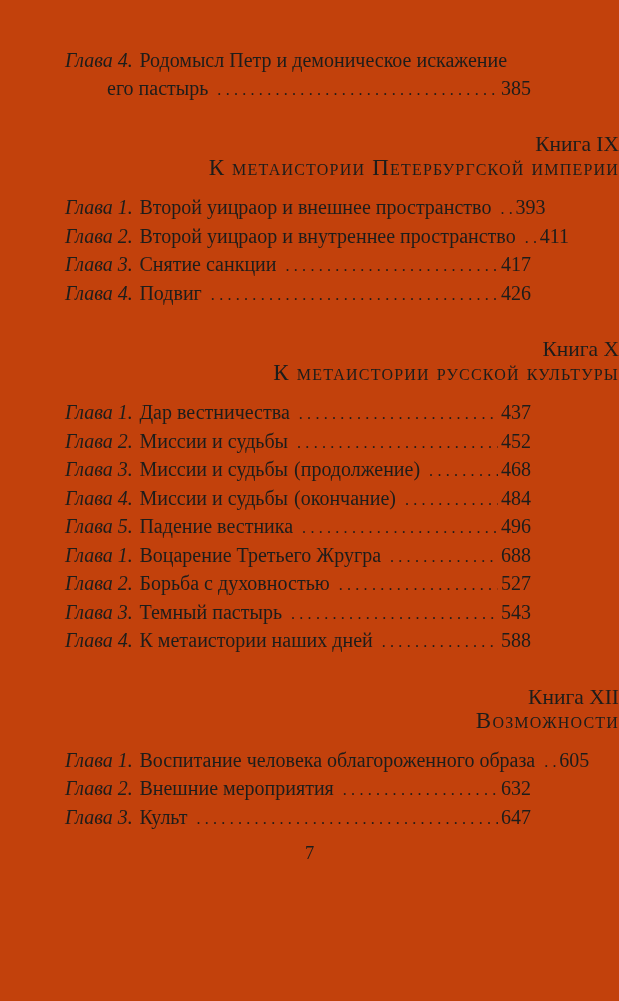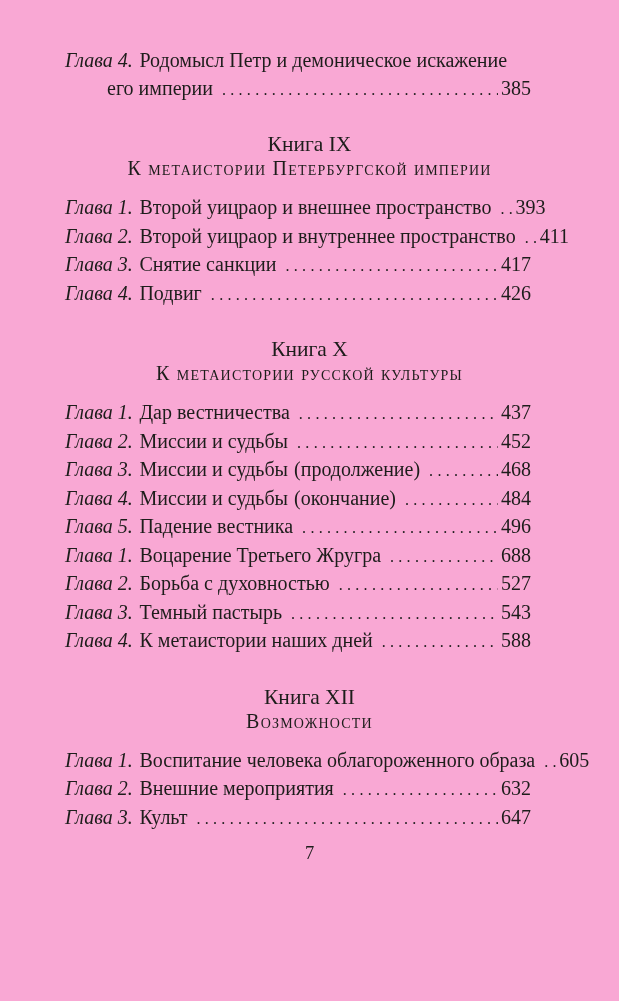--- a/index.html
+++ b/index.html
@@ -1,21 +1,21 @@
 <!DOCTYPE html>
 <html lang="ru"><head>
 <meta charset="utf-8">
 <style>
   html, body { margin: 0; padding: 0; background: #ffffff; }
   .page {
     position: relative;
     width: 619px;
     height: 1001px;
     margin: 0 auto;
-    background: #f9a8d4;
+    background: #c2410c;
     color: #1d1d1b;
     font-family: "Liberation Serif", "DejaVu Serif", serif;
     overflow: hidden;
     box-sizing: border-box;
   }
   .toc { padding-top: 47px; }
 
   
   .entries, .top-entry { padding-left: 65px; padding-right: 88px; }
 
@@ -42,24 +42,24 @@
     letter-spacing: 4.3px;
     color: #1d1d1b;
   }
   .pagenum { flex: 0 0 auto; text-align: center; }
 
   
   .top-entry .line1 { font-size: 20px; line-height: 27.5px; white-space: nowrap; }
   .top-entry .line2 { padding-left: 42px; }
 
   
-  .book-heading { text-align: center; margin: 29px 0 14px; }
+  .book-heading { text-align: right; margin: 29px 0 14px; }
   .book-name { font-size: 21.5px; line-height: 24px; }
   .book-subtitle {
-    font-size: 20px;
+    font-size: 23px;
     line-height: 24px;
     font-variant: small-caps;
     letter-spacing: 1.2px;
   }
 
   .folio {
     text-align: center;
     font-size: 18.5px;
     line-height: 24px;
     margin-top: 9px;
@@ -69,21 +69,21 @@
 <body>
 
 <div class="page">
   <div class="toc">
 
     <div class="top-entry">
       <div class="line1">
         <span class="label">Глава 4.</span><span class="title">Родомысл Петр и демоническое искажение</span>
       </div>
       <div class="row line2">
-        <span class="title">его империи</span>
+        <span class="title">его пастырь</span>
         <span class="leader"></span>
         <span class="pagenum">385</span>
       </div>
     </div>
 
     <section>
       <div class="book-heading">
         <div class="book-name">Книга IX</div>
         <div class="book-subtitle">К метаистории Петербургской империи</div>
       </div>

